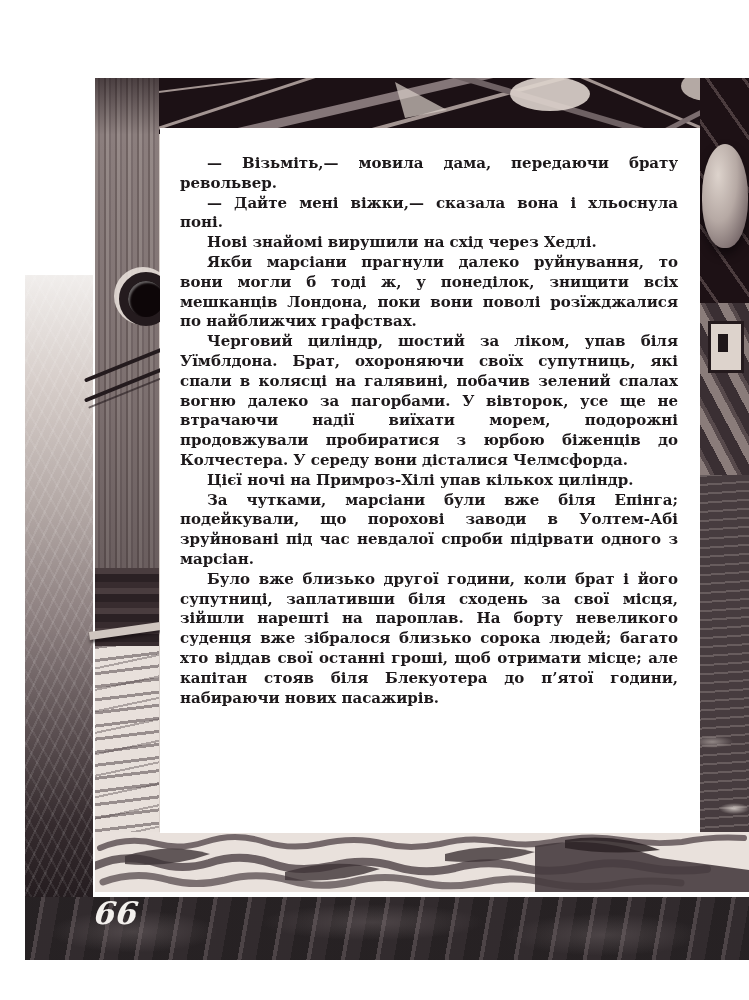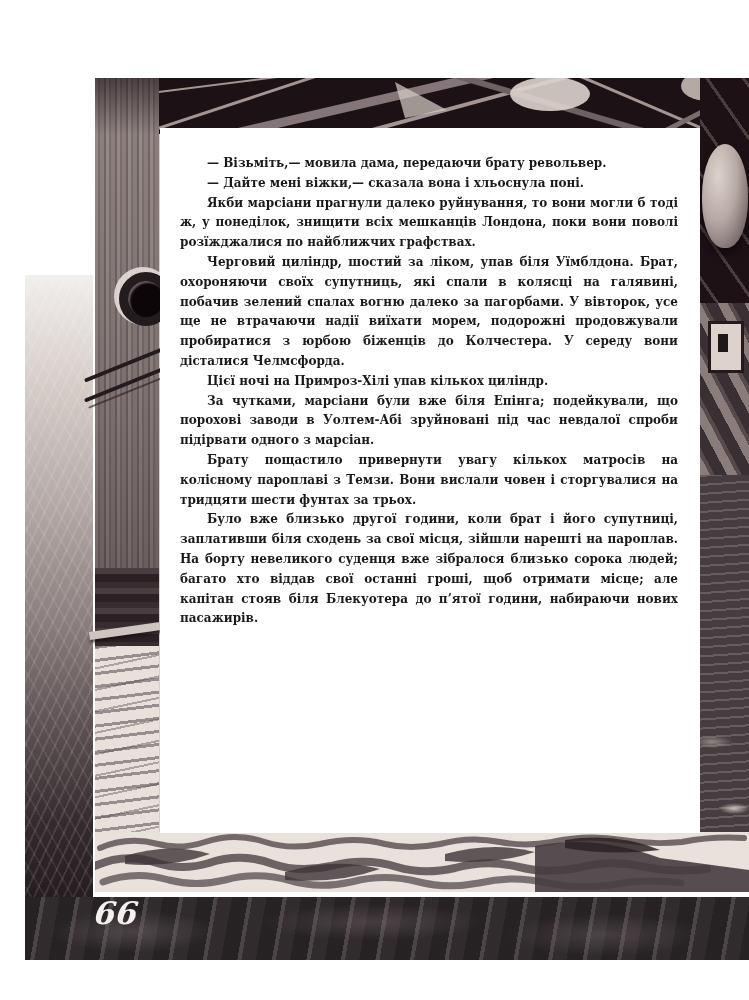--- a/index.html
+++ b/index.html
@@ -59,21 +59,21 @@
       radial-gradient(ellipse 120px 30px at 15% 55%, rgba(130,119,121,.38), transparent 70%),
       radial-gradient(ellipse 160px 26px at 48% 40%, rgba(140,128,130,.30), transparent 70%),
       radial-gradient(ellipse 140px 30px at 80% 60%, rgba(130,119,121,.33), transparent 70%),
       repeating-linear-gradient(100deg, rgba(0,0,0,.38) 0 16px, rgba(128,117,119,.22) 16px 20px, rgba(0,0,0,.2) 20px 34px),
       #3e3639;}
 
   
   .textbox{position:absolute;left:160px;top:128px;width:540px;height:705px;background:#ffffff;}
   .text-inner{padding:26px 22px 0 20px;}
   .para{margin:0;text-indent:27px;text-align:justify;color:#1d191b;
-        font-weight:bold;font-size:12px;line-height:19.8px;
+        font-weight:bold;font-size:15px;line-height:19.8px;
         font-family:"DejaVu Serif","Liberation Serif",serif;}
 
   
   .page-number{position:absolute;left:95px;top:895px;width:46px;
     color:#f3f0ed;font-style:italic;font-weight:bold;font-size:31px;
     font-family:"DejaVu Serif","Liberation Serif",serif;transform:skewX(-6deg);}
 </style>
 </head>
 <body>
 
@@ -133,22 +133,22 @@
     <path d="M470,8 q50,-8 95,10 q-48,6 -95,-2 z" fill="#2c2225" opacity="0.85"></path>
   </svg>
 </div>
 
 <div class="art-bottom-band"></div>
 
 <div class="textbox">
   <div class="text-inner">
       <p class="para">— Візьміть,— мовила дама, передаючи брату револьвер.</p>
       <p class="para">— Дайте мені віжки,— сказала вона і хльоснула поні.</p>
+      <p class="para">Нові знайомі вирушили на схід через Хедлі.</p>
       <p class="para">Якби марсіани прагнули далеко руйнування, то вони могли б тоді ж, у понеділок, знищити всіх мешканців Лондона, поки вони поволі розїжджалися по найближчих графствах.</p>
       <p class="para">Черговий циліндр, шостий за ліком, упав біля Уїмблдона. Брат, охороняючи своїх супутниць, які спали в колясці на галявині, побачив зелений спалах вогню далеко за пагорбами. У вівторок, усе ще не втрачаючи надії виїхати морем, подорожні продовжували пробиратися з юрбою біженців до Колчестера. У середу вони дісталися Челмсфорда.</p>
       <p class="para">Цієї ночі на Примроз-Хілі упав кількох циліндр.</p>
       <p class="para">За чутками, марсіани були вже біля Епінга; подейкували, що порохові заводи в Уолтем-Абі зруйновані під час невдалої спроби підірвати одного з марсіан.</p>
-      <p class="para">Брату пощастило привернути увагу кількох матросів на колісному пароплаві з Темзи. Вони вислали човен і сторгувалися на тридцяти шести фунтах за трьох.</p>
       <p class="para">Було вже близько другої години, коли брат і його супутниці, заплативши біля сходень за свої місця, зійшли нарешті на пароплав. На борту невеликого суденця вже зібралося близько сорока людей; багато хто віддав свої останні гроші, щоб отримати місце; але капітан стояв біля Блекуотера до п’ятої години, набираючи нових пасажирів.</p>
     </div>
 </div>
 
 <div class="page-number">66</div>
 
 </body></html>

